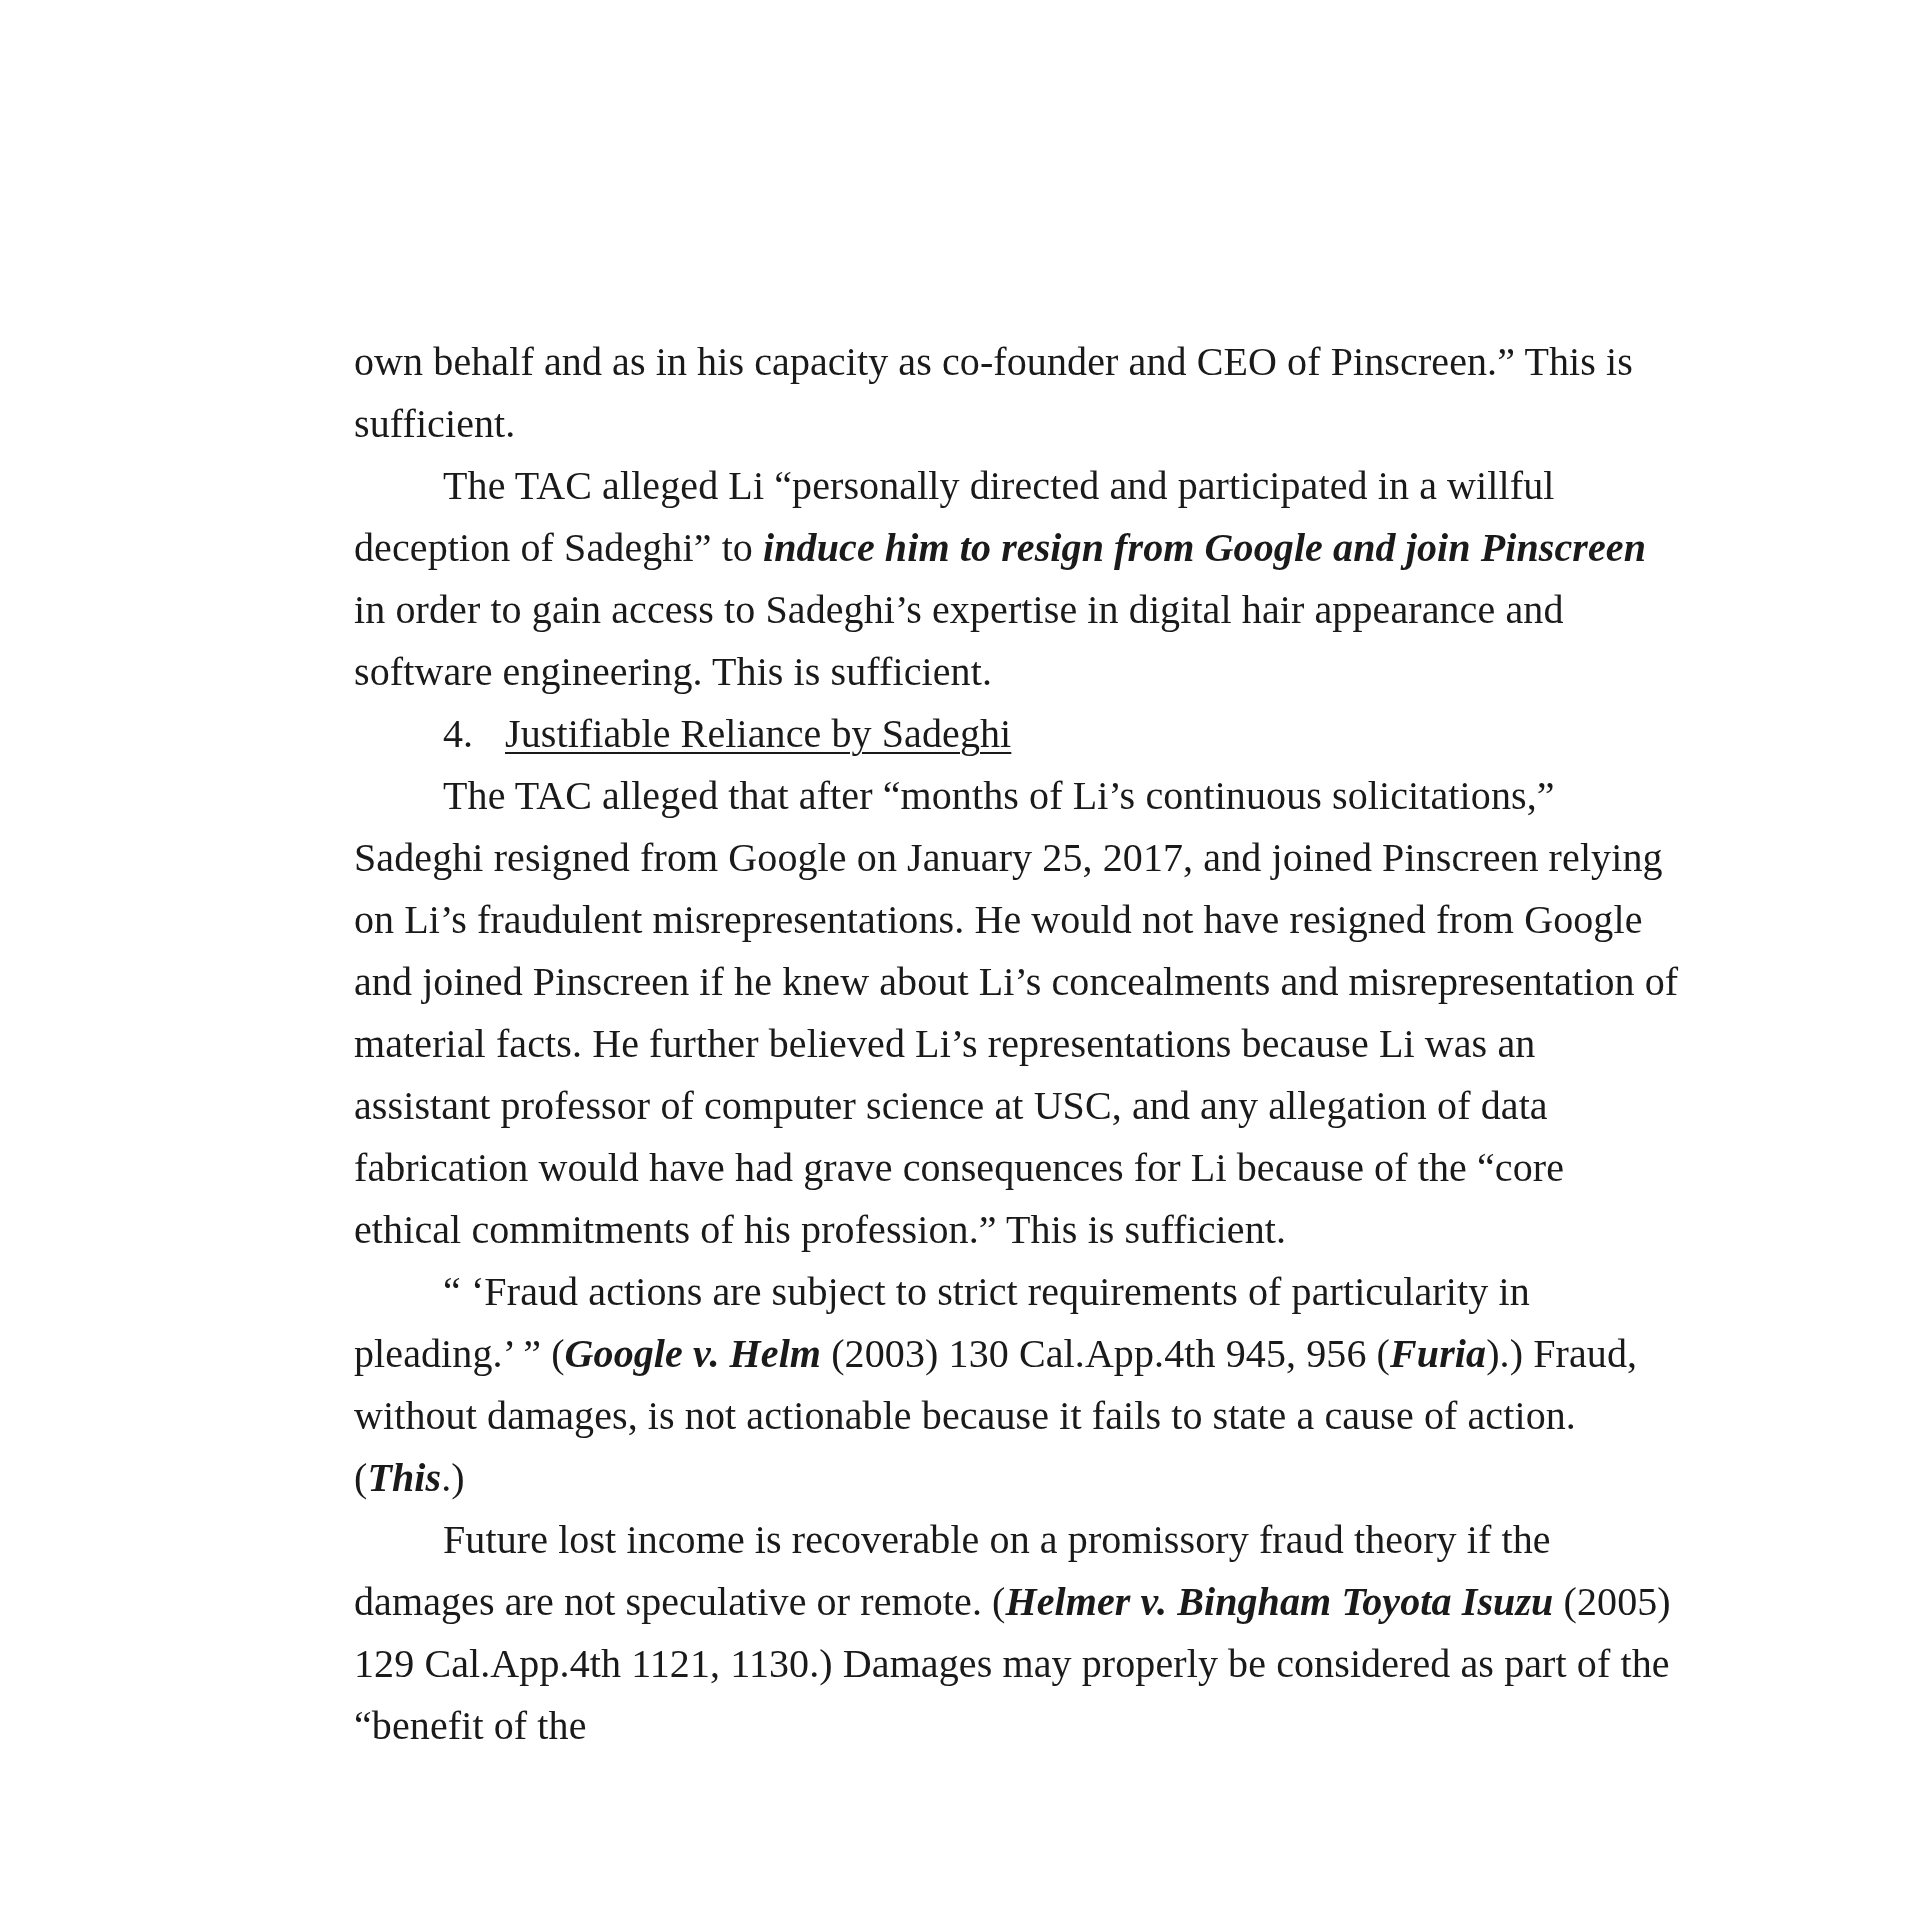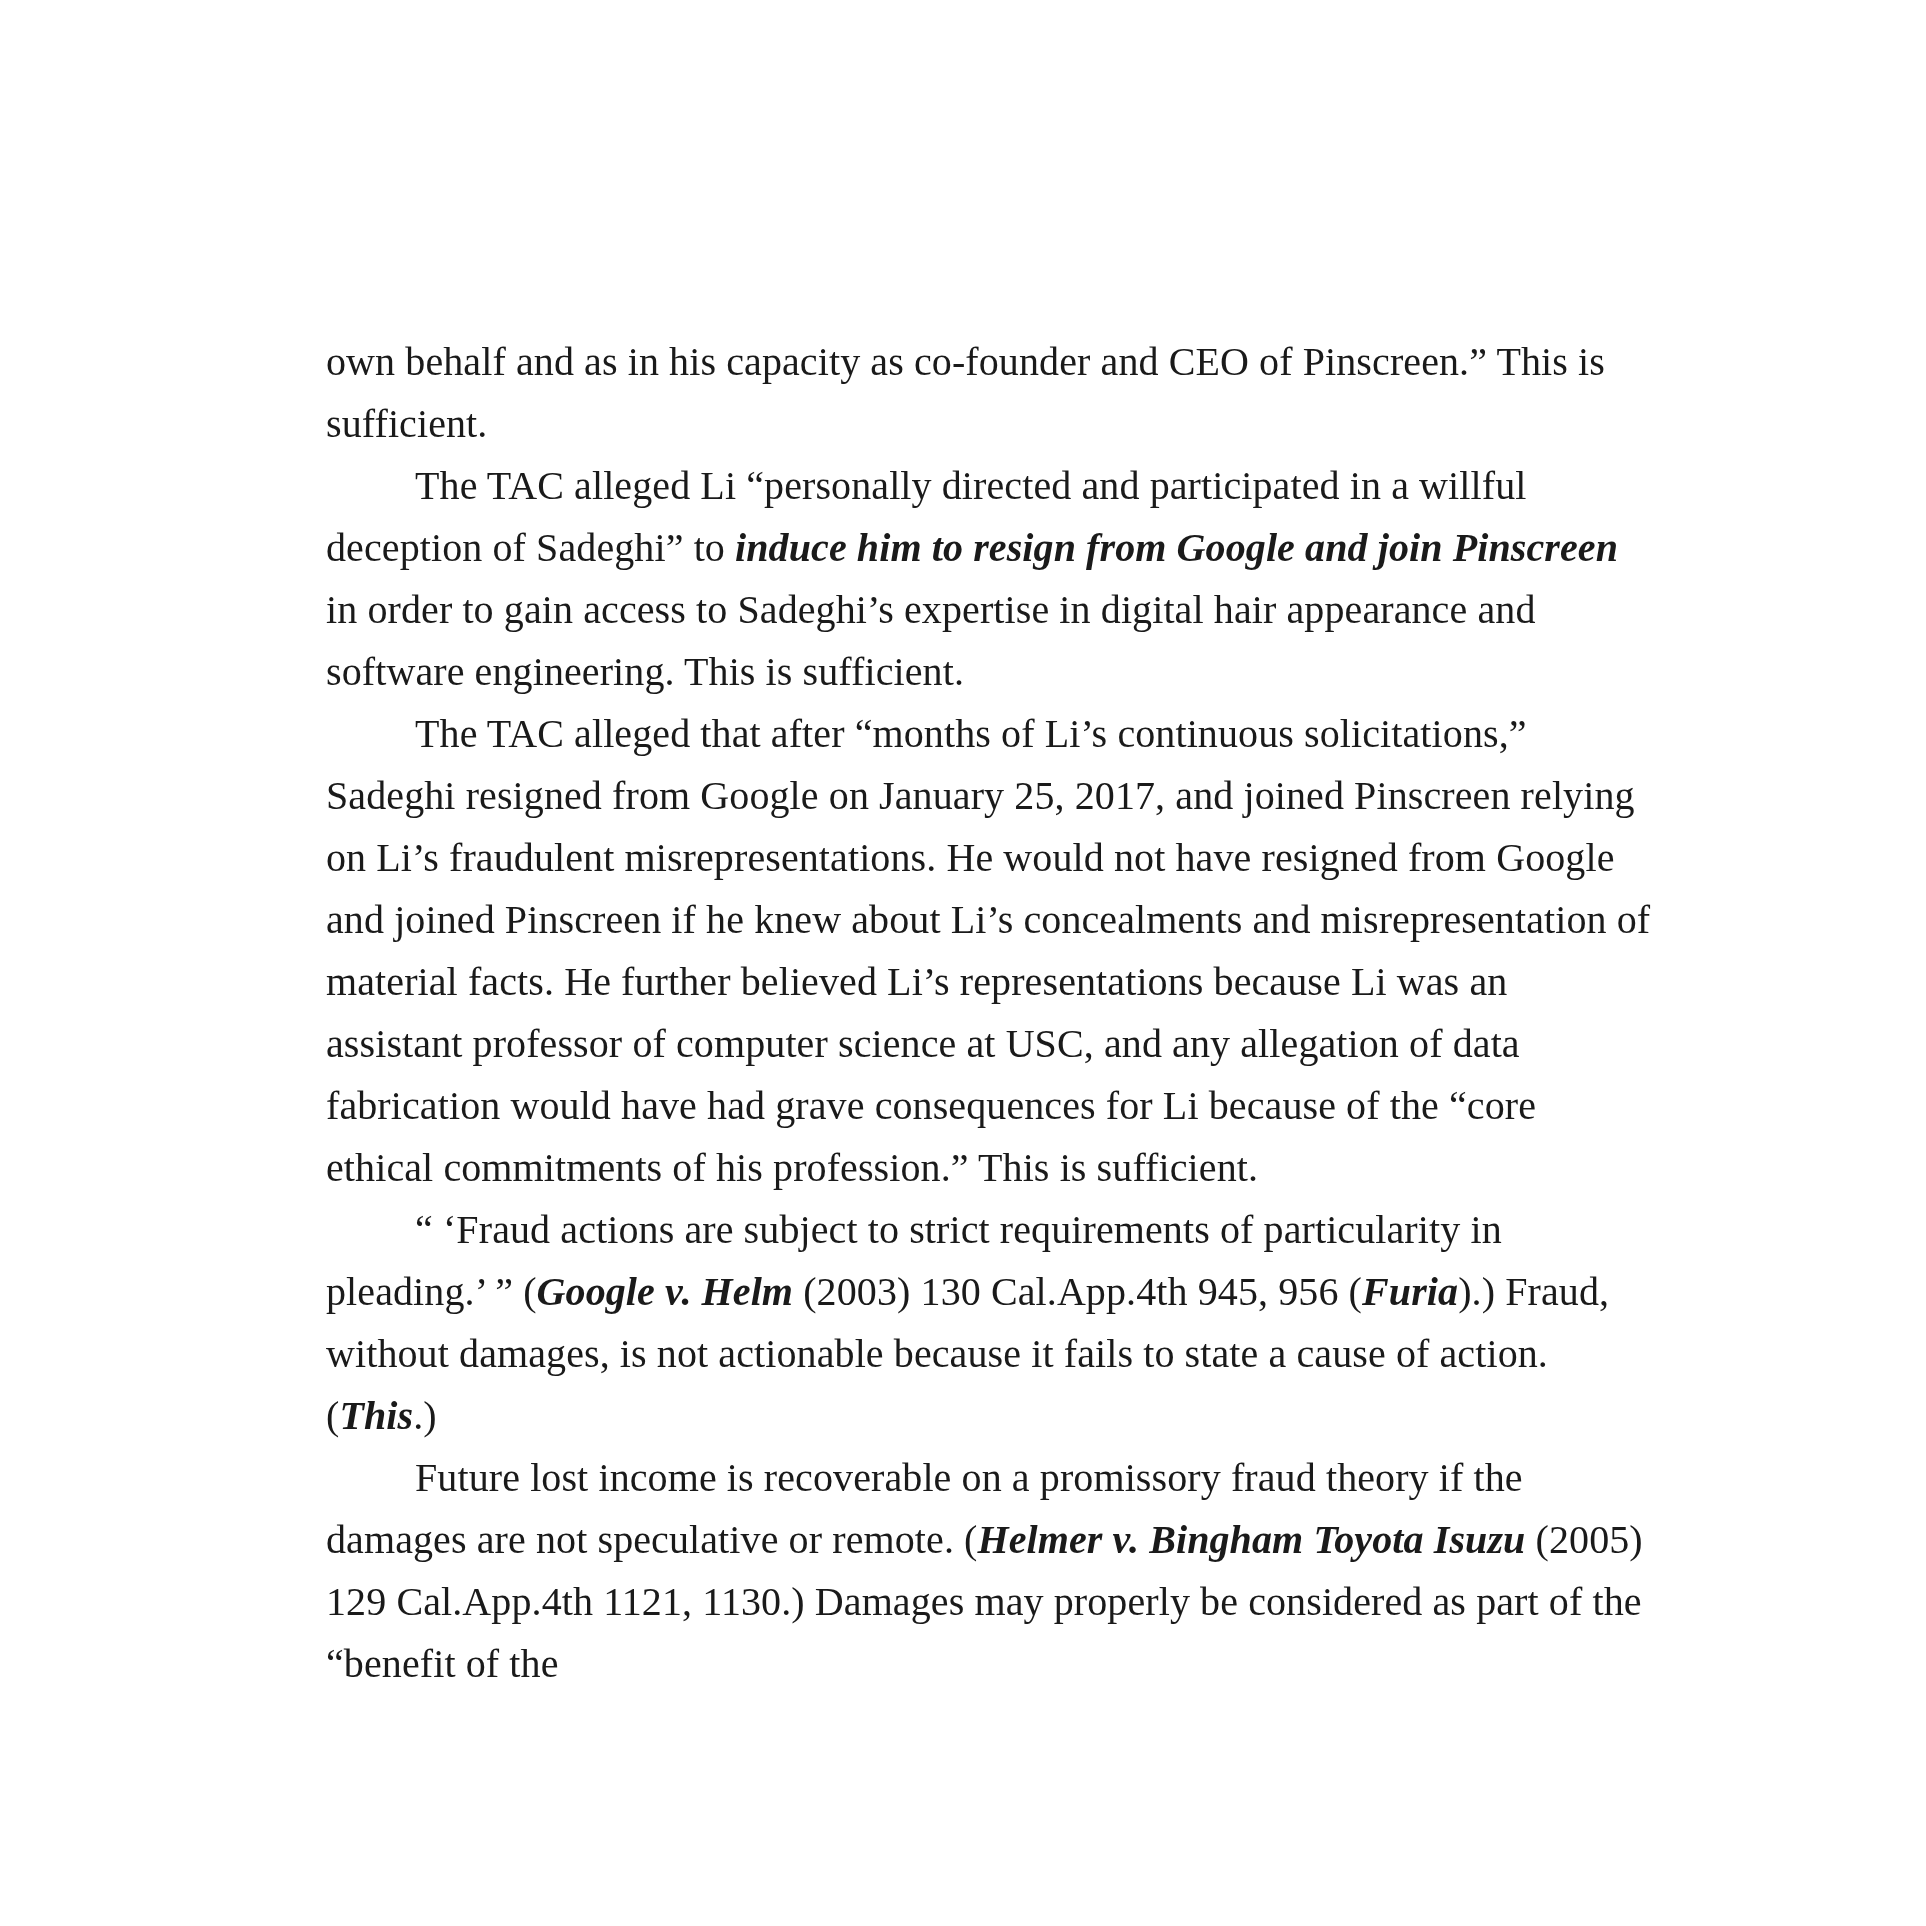--- a/index.html
+++ b/index.html
@@ -21,20 +21,21 @@
     top: 331px;
     width: 1325px;
   }
   .doc-text {
     font-family: "Liberation Serif", "DejaVu Serif", serif;
     font-size: 40px;
     line-height: 62px;
     color: #1a1a1a;
     text-align: left;
     letter-spacing: 0.1px;
+    margin-left: 28px;
   }
   p {
     margin: 0;
   }
   .para {
     text-indent: 89px;
   }
   .para-cont {
     text-indent: 0;
   }
@@ -68,20 +69,23 @@
 
     <p class="para-cont">
       <span>own behalf and as in his capacity as co-founder and CEO of Pinscreen.”  This is sufficient.</span>
     </p>
 
 
     <p class="para">
       <span>The TAC alleged Li “personally directed and participated in a willful deception of Sadeghi” to </span><span class="it">induce him to resign from Google and join Pinscreen</span><span> in order to gain access to Sadeghi’s expertise in digital hair appearance and software engineering.  This is sufficient.</span>
     </p>
 
+    <p class="heading-row">
+      <span class="heading-num">4.</span><span class="heading-title">Justifiable Reliance by Sadeghi</span>
+    </p>
 
     <p class="para">
       <span>The TAC alleged that after “months of Li’s continuous solicitations,” Sadeghi resigned from Google on January 25, 2017, and joined Pinscreen relying on Li’s fraudulent misrepresentations.  He would not have resigned from Google and joined Pinscreen if he knew about Li’s concealments and misrepresentation of material facts.  He further believed Li’s representations because Li was an assistant professor of computer science at USC, and any allegation of data fabrication would have had grave consequences for Li because of the “core ethical commitments of his profession.”  This is sufficient.</span>
     </p>
 
 
     <p class="para">
       <span>“ ‘Fraud actions are subject to strict requirements of particularity in pleading.’ ” (</span><span class="it">Google v. Helm</span><span> (2003) 130 Cal.App.4th 945, 956 (</span><span class="it">Furia</span><span>).)  Fraud, without damages, is not actionable because it fails to state a cause of action.  (</span><span class="it">This</span><span>.)</span>
     </p>
 

